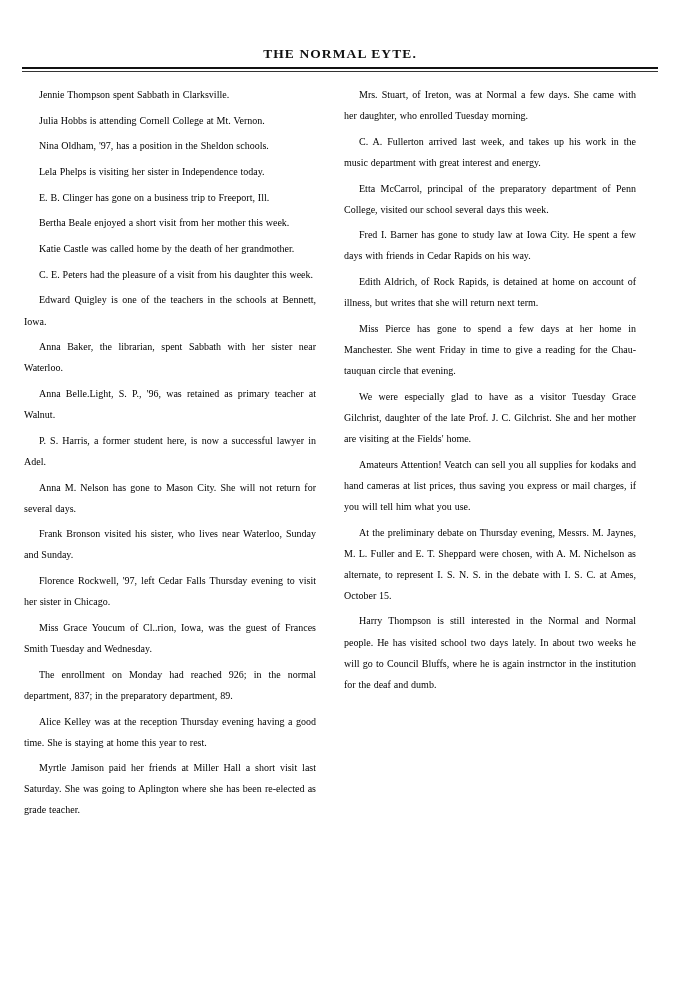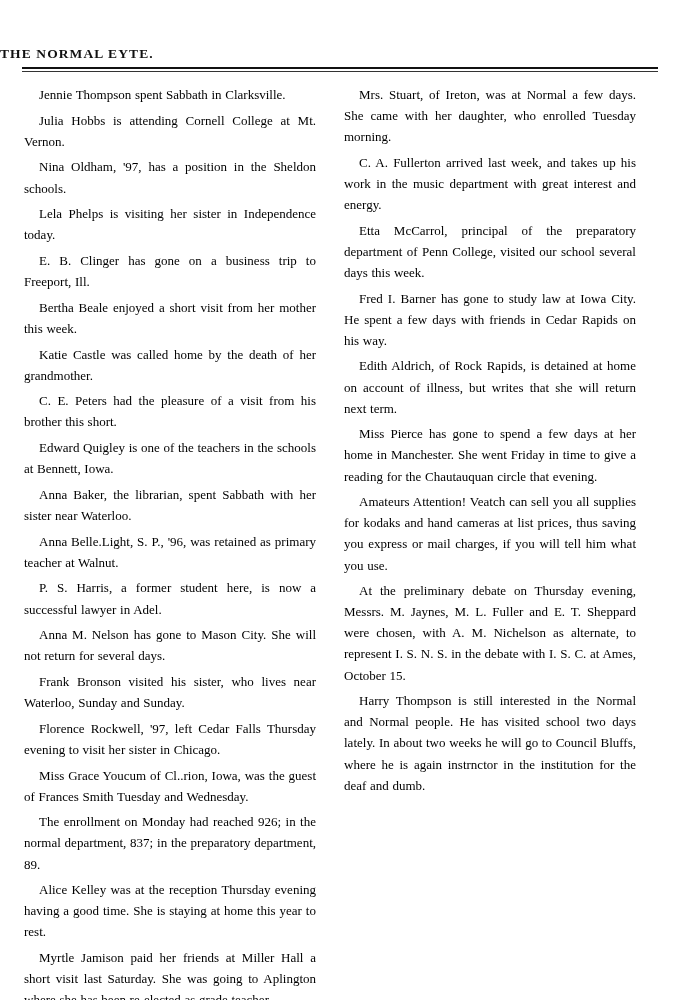--- a/index.html
+++ b/index.html
@@ -18,21 +18,21 @@
   }
   .page {
     width: 680px;
     height: 1000px;
     box-sizing: border-box;
     padding: 0;
     position: relative;
     background: #ffffff;
   }
   .masthead {
-    text-align: left;
+    text-align: center;
     font-weight: bold;
     font-size: 13.5px;
     letter-spacing: 1.1px;
     padding-top: 46px;
     font-family: "Liberation Serif", "DejaVu Serif", serif;
     color: #111111;
   }
   .rules {
     margin: 5px 22px 0 22px;
   }
@@ -62,21 +62,21 @@
     padding-right: 14px;
   }
   .column.right {
     padding-left: 14px;
     font-family: Liberation Serif, serif;
   }
   .brief {
     text-align: justify;
     text-justify: inter-word;
     text-indent: 15px;
-    font-size: 13px;
+    font-size: 10px;
     line-height: 21.1px;
     margin: 0 0 4.6px 0;
     word-spacing: 0.4px;
     hyphens: manual;
   }
   .brief:last-child {
     margin-bottom: 0;
   }
 </style>
 </head>
@@ -94,39 +94,40 @@
 
   <div class="columns">
     <div class="column left" id="col-left">
         <p class="brief">Jennie Thompson spent Sabbath in Clarksville.</p>
         <p class="brief">Julia Hobbs is attending Cornell College at Mt. Vernon.</p>
         <p class="brief">Nina Oldham, '97, has a position in the Sheldon schools.</p>
         <p class="brief">Lela Phelps is visiting her sister in In­dependence today.</p>
         <p class="brief">E. B. Clinger has gone on a business trip to Freeport, Ill.</p>
         <p class="brief">Bertha Beale enjoyed a short visit from her mother this week.</p>
         <p class="brief">Katie Castle was called home by the death of her grandmother.</p>
-        <p class="brief">C. E. Peters had the pleasure of a visit from his brother this short.</p>
+        <p class="brief">C. E. Peters had the pleasure of a visit from his daughter this week.</p>
         <p class="brief">Edward Quigley is one of the teachers in the schools at Bennett, Iowa.</p>
         <p class="brief">Anna Baker, the librarian, spent Sabbath with her sister near Waterloo.</p>
         <p class="brief">Anna Belle.Light, S. P., '96, was retained as primary teacher at Walnut.</p>
         <p class="brief">P. S. Harris, a former student here, is now a successful lawyer in Adel.</p>
         <p class="brief">Anna M. Nelson has gone to Mason City. She will not return for several days.</p>
         <p class="brief">Frank Bronson visited his sister, who lives near Waterloo, Sunday and Sunday.</p>
         <p class="brief">Florence Rockwell, '97, left Cedar Falls Thursday evening to visit her sister in Chicago.</p>
         <p class="brief">Miss Grace Youcum of Cl..rion, Iowa, was the guest of Frances Smith Tuesday and Wednesday.</p>
         <p class="brief">The enrollment on Monday had reached 926; in the normal department, 837; in the preparatory department, 89.</p>
         <p class="brief">Alice Kelley was at the reception Thursday evening having a good time. She is stay­ing at home this year to rest.</p>
         <p class="brief">Myrtle Jamison paid her friends at Mil­ler Hall a short visit last Saturday. She was going to Aplington where she has been re-elected as grade teacher.</p>
       </div>
     <div class="column right" id="col-right">
         <p class="brief">Mrs. Stuart, of Ireton, was at Normal a few days. She came with her daughter, who enrolled Tuesday morning.</p>
         <p class="brief">C. A. Fullerton arrived last week, and takes up his work in the music department with great interest and energy.</p>
         <p class="brief">Etta McCarrol, principal of the prepara­tory department of Penn College, visited our school several days this week.</p>
         <p class="brief">Fred I. Barner has gone to study law at Iowa City. He spent a few days with friends in Cedar Rapids on his way.</p>
         <p class="brief">Edith Aldrich, of Rock Rapids, is de­tained at home on account of illness, but writes that she will return next term.</p>
         <p class="brief">Miss Pierce has gone to spend a few days at her home in Manchester. She went Fri­day in time to give a reading for the Chau­tauquan circle that evening.</p>
+        <p class="brief">We were especially glad to have as a visitor Tuesday Grace Gilchrist, daughter of the late Prof. J. C. Gilchrist. She and her mother are visiting at the Fields' home.</p>
         <p class="brief">Amateurs Attention! Veatch can sell you all supplies for kodaks and hand cameras at list prices, thus saving you ex­press or mail charges, if you will tell him what you use.</p>
         <p class="brief">At the preliminary debate on Thursday evening, Messrs. M. Jaynes, M. L. Fuller and E. T. Sheppard were chosen, with A. M. Nichelson as alternate, to represent I. S. N. S. in the debate with I. S. C. at Ames, October 15.</p>
         <p class="brief">Harry Thompson is still interested in the Normal and Normal people. He has visited school two days lately. In about two weeks he will go to Council Bluffs, where he is again instrnctor in the institution for the deaf and dumb.</p>
       </div>
   </div>
 
 </div>
 
 </body></html>

